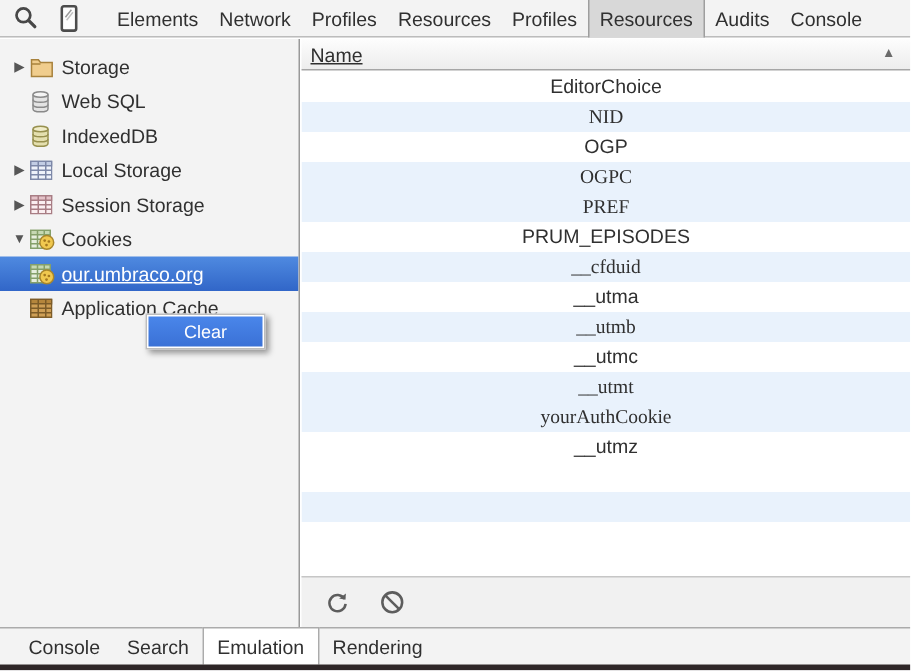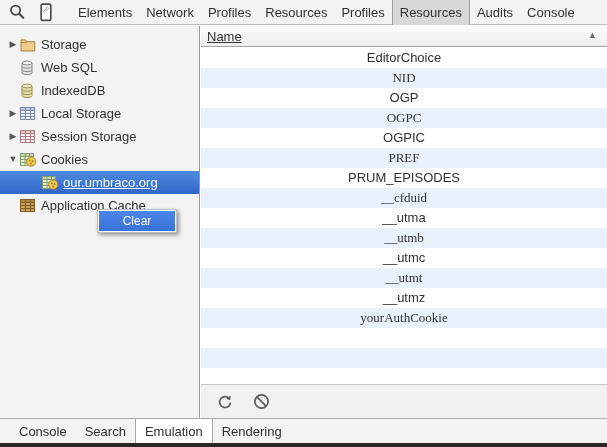--- a/index.html
+++ b/index.html
@@ -21,21 +21,21 @@
   .top-tab.selected{background:#d8d8d8;border-left:1px solid #9e9e9e;border-right:1px solid #9e9e9e;}
   
   .sidebar{
     position:absolute;left:0;top:26px;width:200px;height:392px;
     background:#f3f3f3;border-right:1px solid #999;box-sizing:border-box;
     padding-top:7px;overflow:hidden;
   }
   .tree-item{height:23px;display:flex;align-items:center;white-space:nowrap;cursor:default;}
   .tree-item .disc{flex:0 0 14px;margin-left:6px;font-size:9px;color:#565656;text-align:center;line-height:23px;}
   .tree-item .icon{flex:0 0 17px;height:16px;margin-right:4px;display:flex;align-items:center;}
-  .tree-item.child{padding-left:22px;}
+  .tree-item.child{}
   .tree-item.selected{background:linear-gradient(#4f8ae0,#3166c8);color:#fff;}
   .tree-item.selected .label{text-decoration:underline;}
   
   .grid{position:absolute;left:201px;top:26px;width:406px;height:392px;background:#fff;}
   .grid-header{
     position:absolute;left:0;top:0;right:0;height:21px;
     background:linear-gradient(#fdfdfd,#ededed);border-bottom:1px solid #a6a6a6;
     display:flex;align-items:center;padding:0 6px;box-sizing:border-box;text-decoration:underline;
   }
   .sort{position:absolute;right:10px;top:4px;font-size:9px;color:#6b6b6b;}
@@ -215,30 +215,29 @@
   <div class="grid">
     <div class="grid-header">
       <span>Name</span>
       <span class="sort">▲</span>
     </div>
     <div class="grid-body" id="grid-body">
         <div class="grid-row">EditorChoice</div>
         <div class="grid-row alt">NID</div>
         <div class="grid-row">OGP</div>
         <div class="grid-row alt">OGPC</div>
-        <div class="grid-row">OGPIC</div>
         <div class="grid-row alt">PREF</div>
         <div class="grid-row">PRUM_EPISODES</div>
         <div class="grid-row alt">__cfduid</div>
         <div class="grid-row">__utma</div>
         <div class="grid-row alt">__utmb</div>
         <div class="grid-row">__utmc</div>
         <div class="grid-row alt">__utmt</div>
+        <div class="grid-row alt">yourAuthCookie</div>
         <div class="grid-row">__utmz</div>
-        <div class="grid-row alt">yourAuthCookie</div>
         <div class="grid-row"></div>
         <div class="grid-row alt"></div>
         <div class="grid-row"></div>
       </div>
     <div class="grid-toolbar">
       <span class="gbtn">
         <svg width="16" height="16" viewBox="0 0 16 16">
           <path d="M12.6 5.2 A5.4 5.4 0 1 0 13.4 8.6" fill="none" stroke="#5d5d5d" stroke-width="1.7"></path>
           <path d="M13.6 1.6 L13.3 5.9 L9.1 5.0 Z" fill="#5d5d5d"></path>
         </svg>

